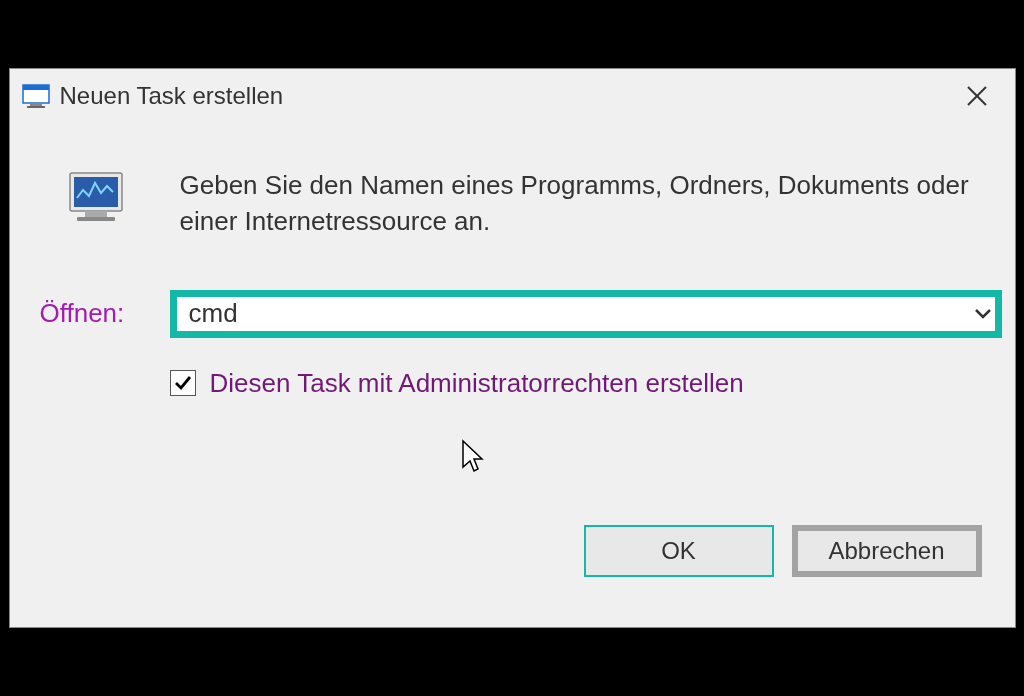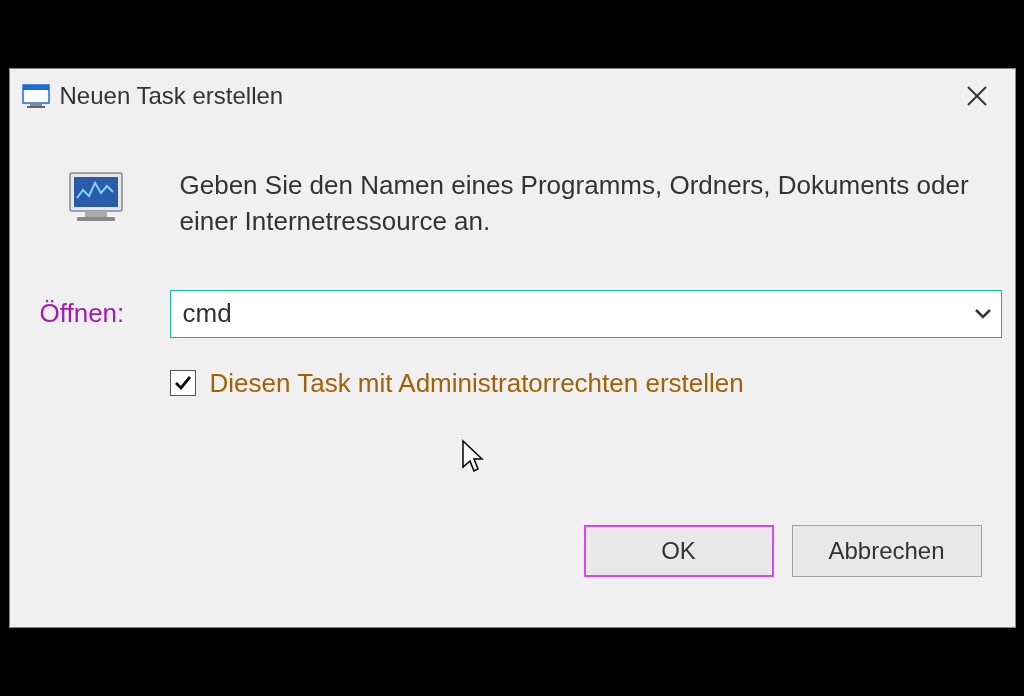--- a/index.html
+++ b/index.html
@@ -111,21 +111,21 @@
     .combo-wrapper {
       flex: 1;
       position: relative;
       display: flex;
       align-items: center;
     }
     
     .combo-input {
       width: 100%;
       height: 48px;
-      border: 1px solid #14b8a6;
+      border: 7px solid #14b8a6;
       background: #fff;
       padding: 0 40px 0 12px;
       font-size: 26px;
       font-family: inherit;
       color: #333;
       outline: none;
     }
     
     .combo-dropdown {
       position: absolute;
@@ -149,21 +149,21 @@
       margin-right: 14px;
       display: flex;
       align-items: center;
       justify-content: center;
       cursor: pointer;
       flex-shrink: 0;
     }
     
     .checkbox-label {
       font-size: 26px;
-      color: #a16207;
+      color: #701a75;
       cursor: pointer;
     }
     
     .cursor-area {
       flex: 1;
       position: relative;
     }
     
     .cursor {
       position: absolute;
@@ -174,34 +174,34 @@
     .button-row {
       display: flex;
       justify-content: flex-end;
       gap: 18px;
       padding: 0 30px 30px 0;
     }
     
     .btn {
       min-width: 190px;
       height: 52px;
-      border: 1px solid #a3a3a3;
+      border: 6px solid #a3a3a3;
       background: #e8e8e8;
       font-size: 24px;
       font-family: inherit;
       color: #333;
       cursor: pointer;
       display: flex;
       align-items: center;
       justify-content: center;
       padding: 0 18px;
     }
     
     .btn-default {
-      border: 2px solid #d946ef;
+      border: 2px solid #14b8a6;
     }
   </style>
 </head>
 <body>
 
 <div class="dialog">
 
   <div class="titlebar">
     <div class="titlebar-icon">
       <svg width="28" height="24" viewBox="0 0 28 24">

